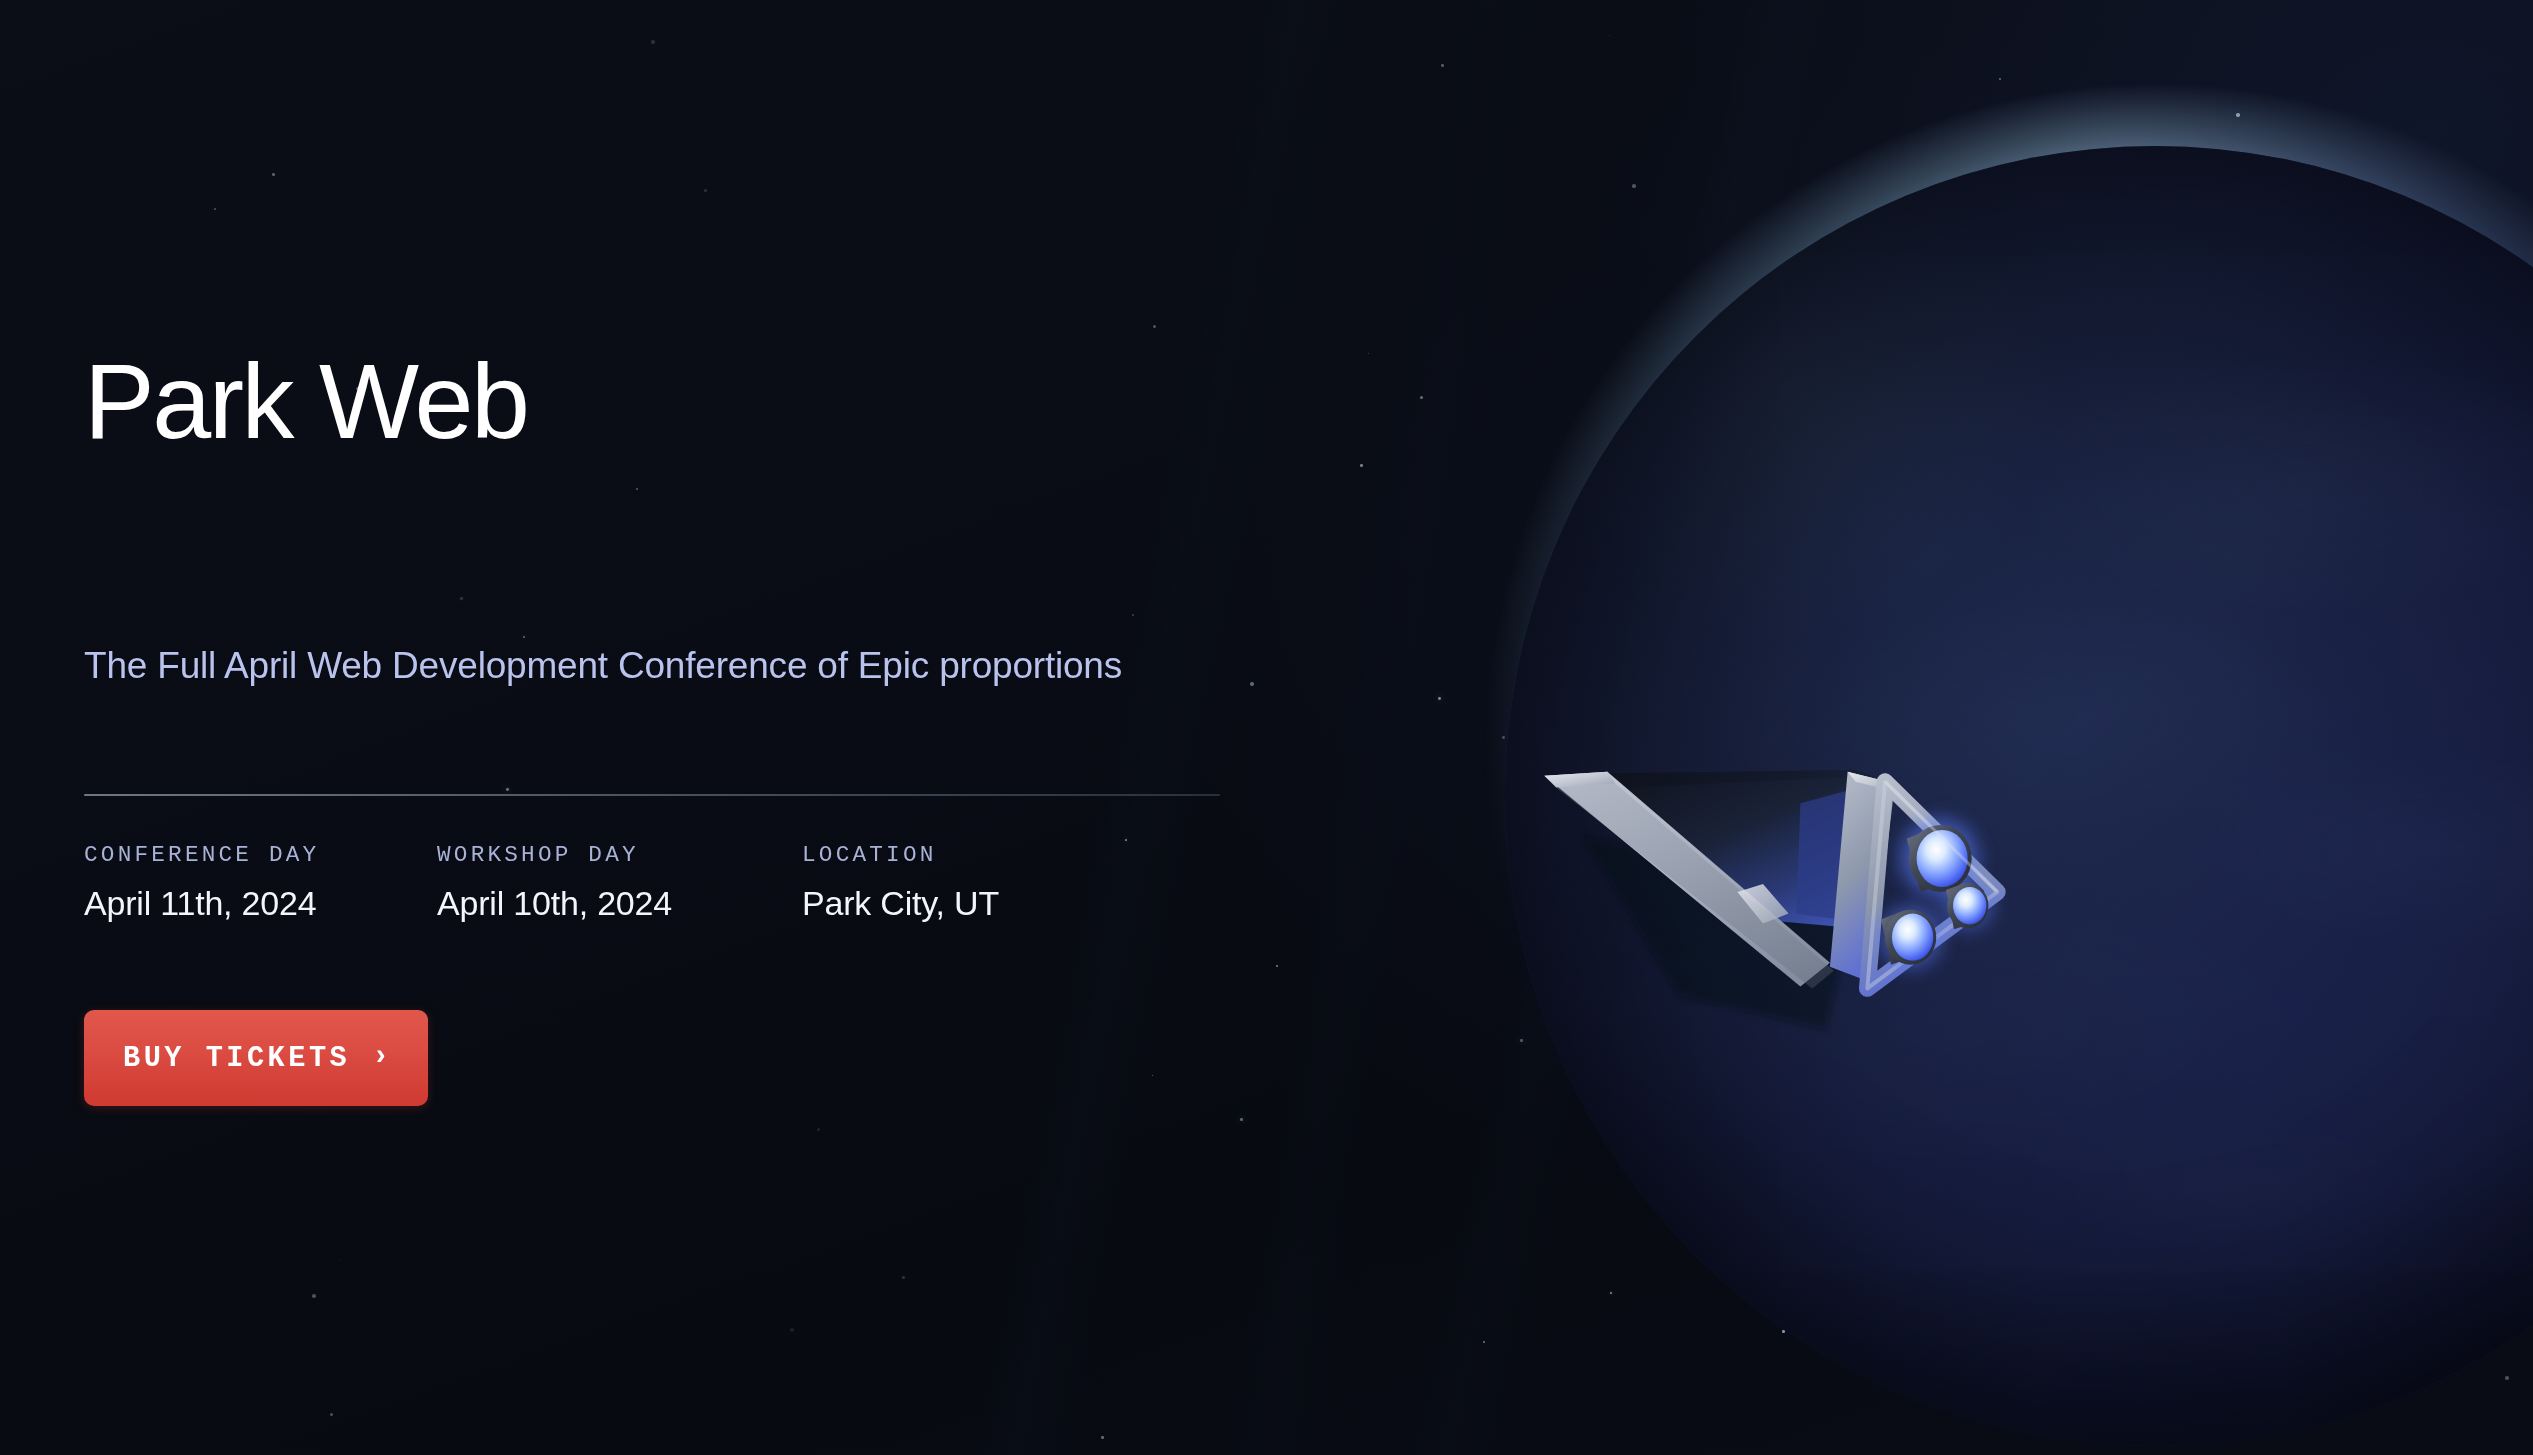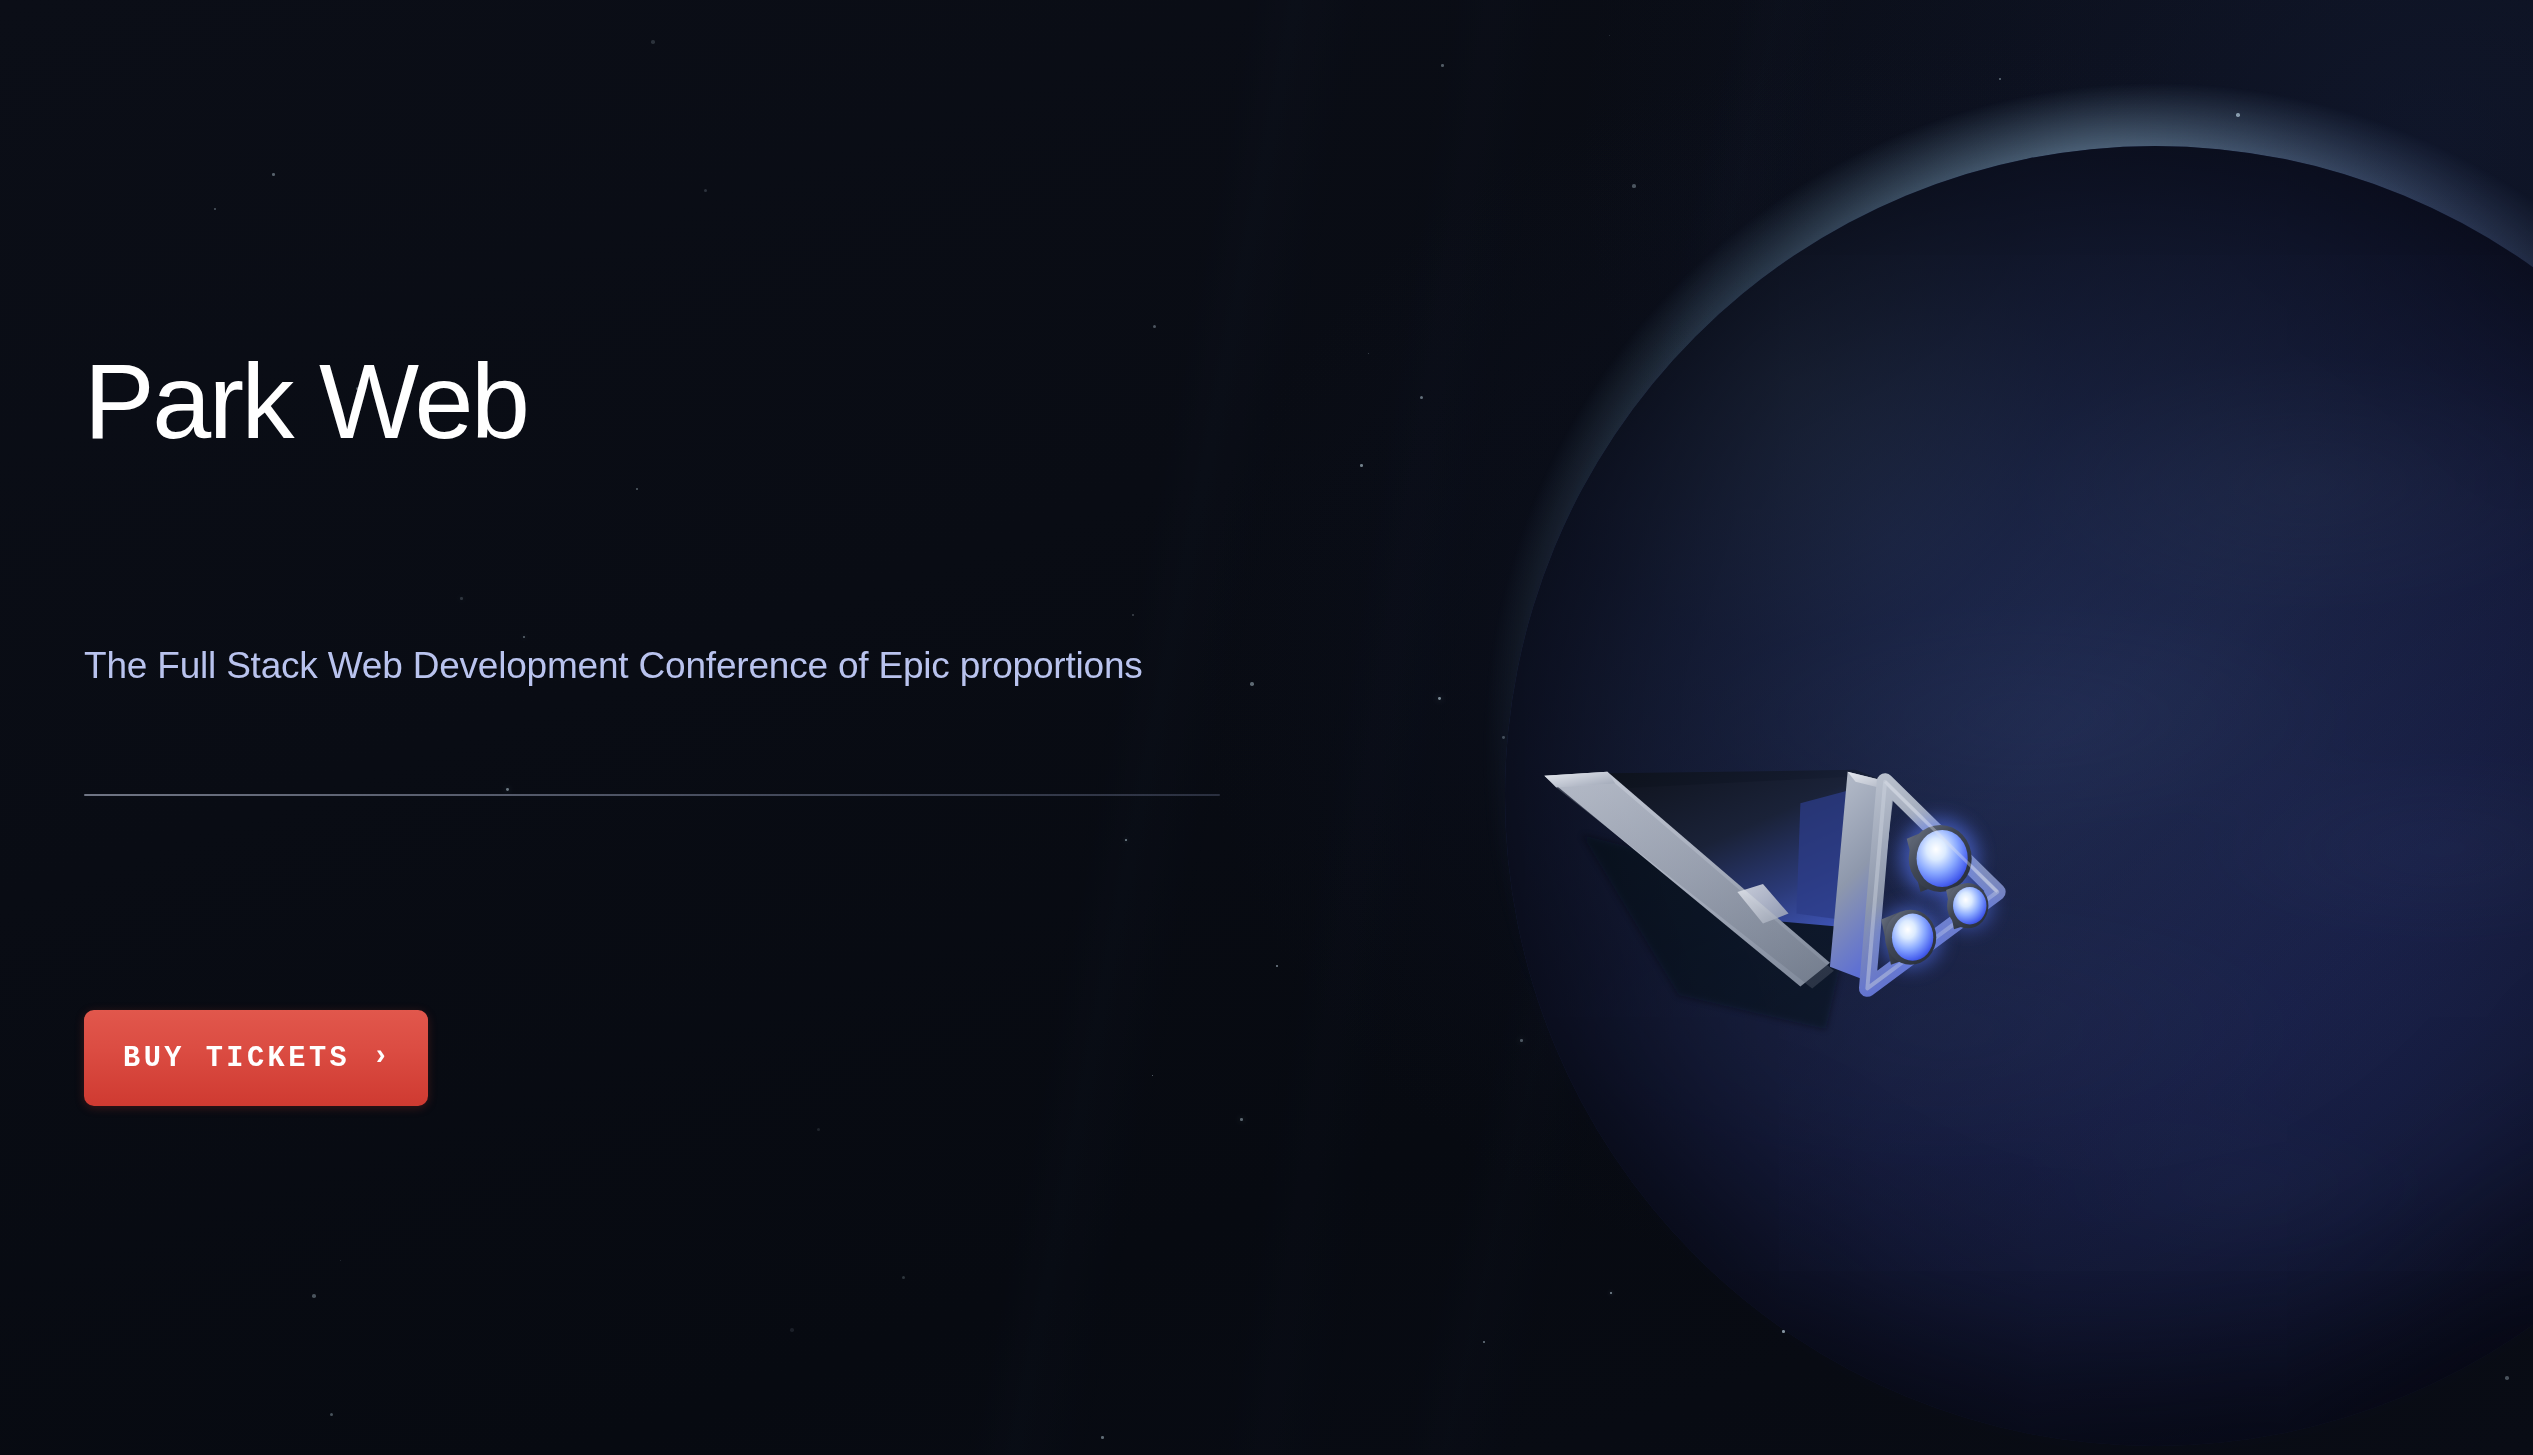--- a/index.html
+++ b/index.html
@@ -448,24 +448,38 @@
       <path d="M386 38 L500 150" fill="none" stroke="#e2e6ee" stroke-width="3" opacity="0.35"></path>
     </svg>
   </div>
 
   <div class="content">
 
     <h1 class="title">
       <span class="title-line1">Park Web</span>
     </h1>
 
-    <p class="subtitle">The Full Stack Web Development Conference of Epic proportions</p>
+    <p class="subtitle">The Full April Web Development Conference of Epic proportions</p>
 
     <div class="divider"></div>
 
+    <div class="details">
+      <div class="detail-col c1">
+        <span class="detail-label">CONFERENCE DAY</span>
+        <span class="detail-value">April 11th, 2024</span>
+      </div>
+      <div class="detail-col c2">
+        <span class="detail-label">WORKSHOP DAY</span>
+        <span class="detail-value">April 10th, 2024</span>
+      </div>
+      <div class="detail-col c3">
+        <span class="detail-label">LOCATION</span>
+        <span class="detail-value">Park City, UT</span>
+      </div>
+    </div>
 
     <button class="cta">
       <span class="cta-label">BUY TICKETS</span>
       <span class="cta-chevron">›</span>
     </button>
 
   </div>
 </div>
 
 

